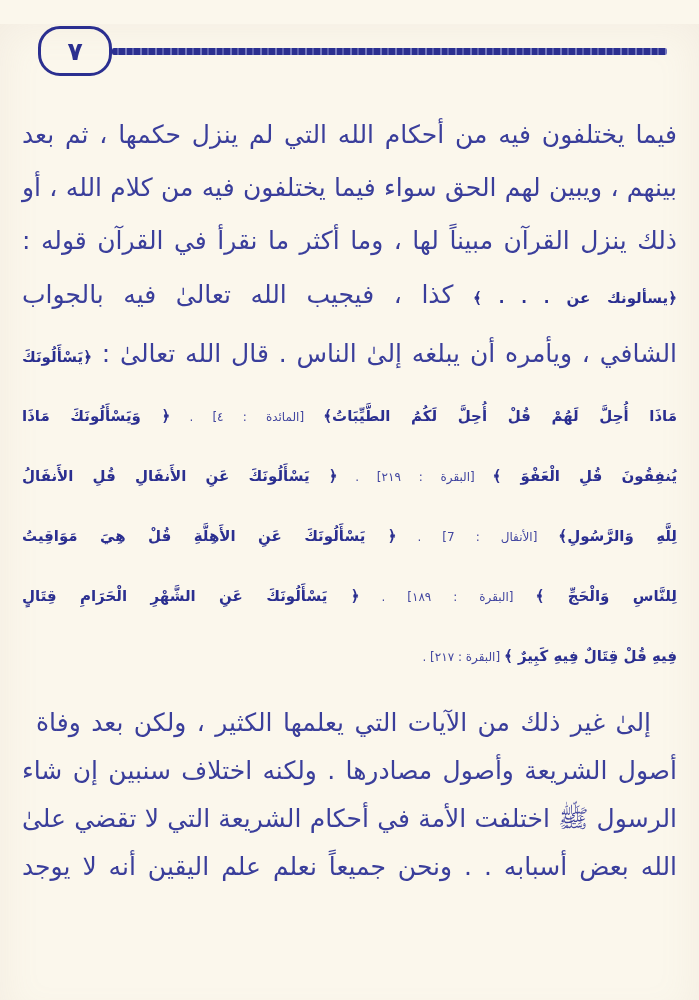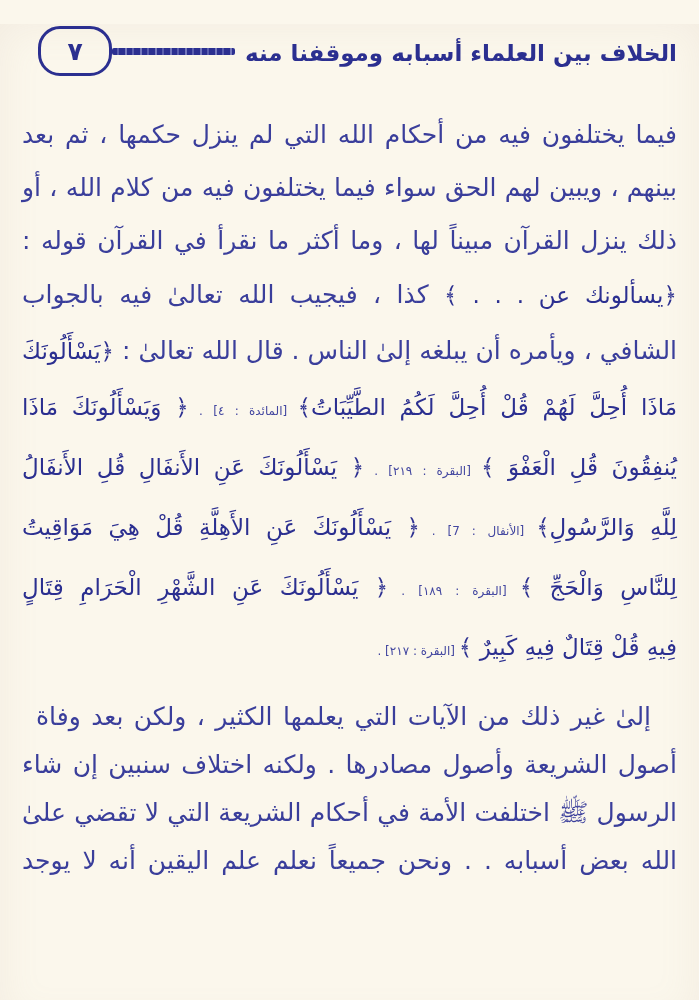--- a/index.html
+++ b/index.html
@@ -67,30 +67,29 @@
     text-align-last: justify;
     white-space: nowrap;
   }
   .line.short { text-align-last: right; }
   .line.indent { padding-right: 26px; margin-left: 14px; }
   .block-p1 .line { line-height: 53px; font-size: 25px; }
   .block-verse .line { line-height: 55px; font-size: 25px; }
   .block-p3 { margin-top: 14px; }
   .block-p3 .line { line-height: 48px; font-size: 25px; }
   .seg-normal { font-weight: normal; color: var(--ink, #3a3e9b); }
-  .seg-quran  { font-weight: normal; font-size: 23px; color: var(--accent, #2b2f90); }
+  .seg-quran  { font-weight: bold; font-size: 15px; color: var(--accent, #2b2f90); }
   .seg-ref    { font-weight: normal; font-size: 12px; color: var(--ref, #4347a0); }
 </style>
 </head>
 <body>
 
 <div class="page">
 
   <div class="header">
-    <div class="book-title">الخلاف بين العلماء أسبابه وموقفنا منه</div>
     <div class="rule"></div>
     <div class="page-number-badge">
       <span>٧</span>
     </div>
   </div>
 
   <div class="body-area">
       <div class="block block-p1">
         <div class="line"><span class="seg-normal">فيما يختلفون فيه من أحكام الله التي لم ينزل حكمها ، ثم بعد</span></div>
         <div class="line"><span class="seg-normal">بينهم ، ويبين لهم الحق سواء فيما يختلفون فيه من كلام الله ، أو</span></div>

